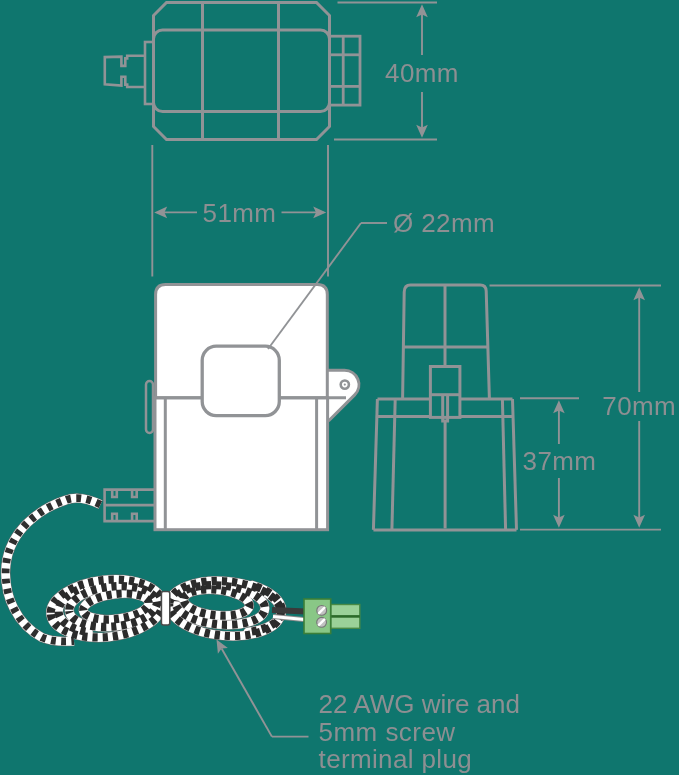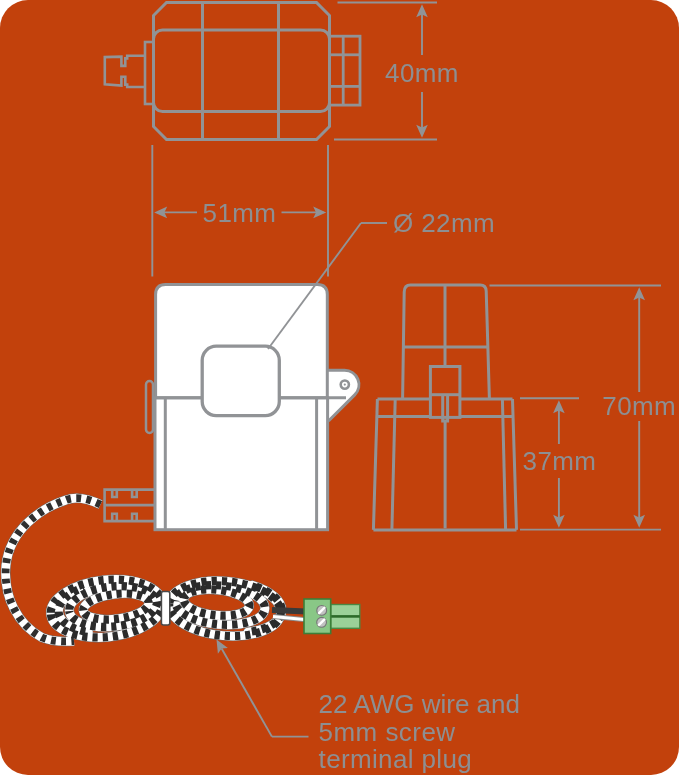--- a/index.html
+++ b/index.html
@@ -1,16 +1,16 @@
 <!DOCTYPE html>
 <html><head>
 <meta charset="utf-8">
 <style>
   html,body{margin:0;padding:0;background:#ffffff;}
-  .wrap{position:relative;width:679px;height:775px;background:#c2410c;overflow:hidden;border-radius:28px;}
+  .wrap{position:relative;width:679px;height:775px;background:#0f766e;overflow:hidden;}
   svg{position:absolute;left:0;top:0;}
   text{font-family:"Liberation Sans",sans-serif;fill:#8d8f92;}
   .ro{stroke:#6a6a6a;stroke-width:9.8;stroke-linecap:round;}
   .rw{stroke:#ffffff;stroke-width:8.8;stroke-linecap:round;}
   .rb{stroke:#2f2f2f;stroke-width:7.8;stroke-dasharray:4.8 5.4;stroke-linecap:butt;fill:none;}
   .rb2{stroke:#2b2b2b;stroke-width:8.2;stroke-dasharray:5.2 5;stroke-linecap:butt;fill:none;}
 </style>
 </head>
 <body>
 <div class="wrap">

